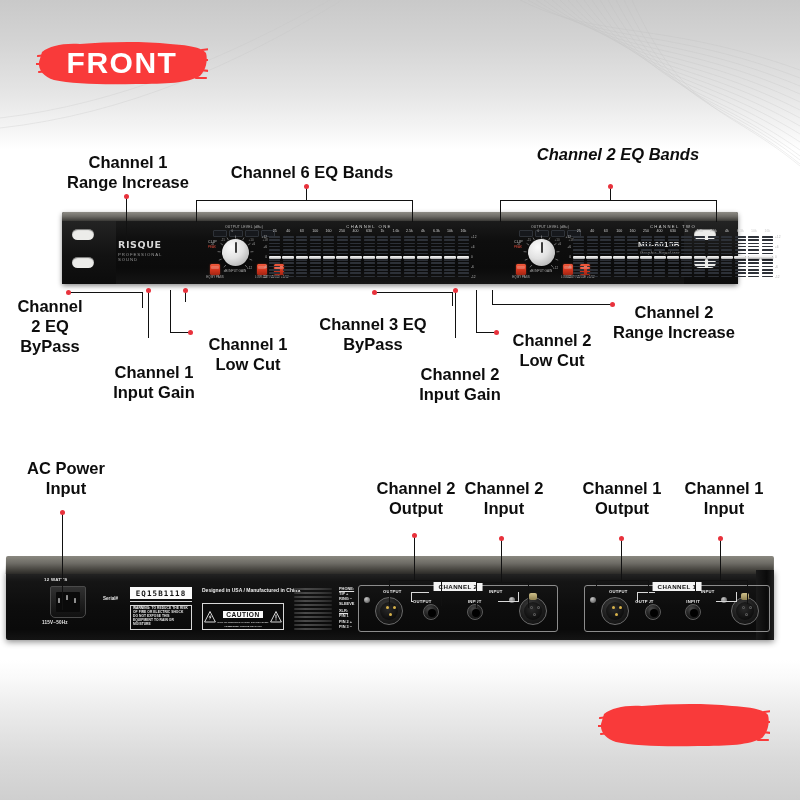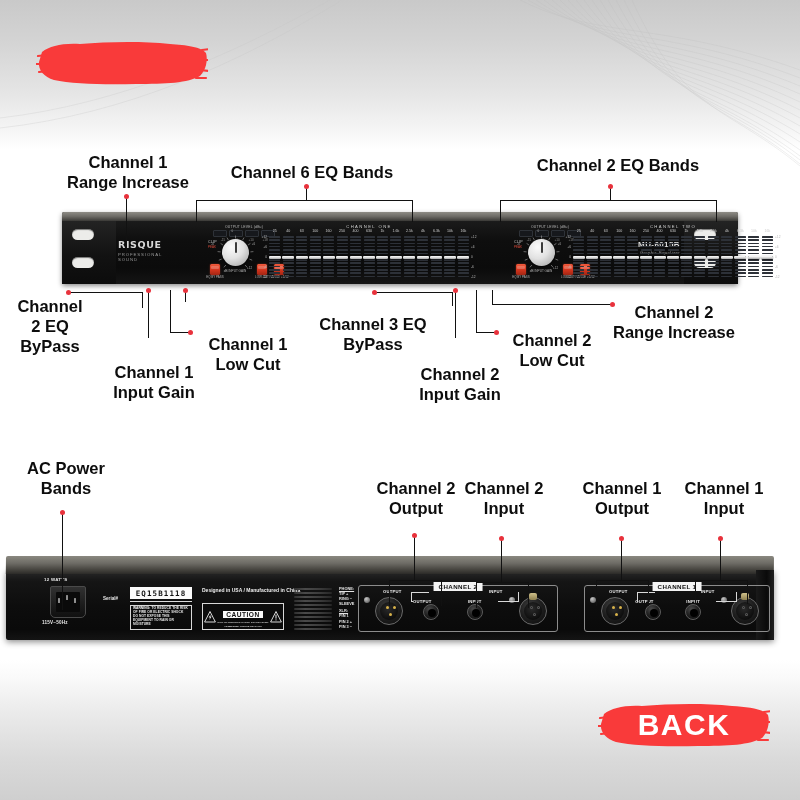--- a/index.html
+++ b/index.html
@@ -257,30 +257,30 @@
   </svg>
 </div>
 
 <div class="brush" id="brush-front">
   <svg class="brushbg" viewBox="0 0 172 46" preserveAspectRatio="none">
     <path d="M6,12 C14,6 26,3 44,4 C70,2 104,1 134,4 C150,5 166,7 170,13
              C172,20 170,30 164,36 C152,43 130,44 100,44 C70,45 36,44 18,40
              C8,37 2,30 3,22 Z" fill="#f93a3a"></path>
     <path d="M2,16 L10,15 M0,24 L9,24 M3,32 L12,31 M166,10 L174,9 M168,20 L176,20 M164,30 L173,31 M160,38 L170,38" stroke="#f93a3a" stroke-width="2.2" fill="none" stroke-linecap="round"></path>
   </svg>
+  <span class="lbl">FRONT</span>
 </div>
 
 <div class="brush" id="brush-back">
   <svg class="brushbg" viewBox="0 0 172 46" preserveAspectRatio="none">
     <path d="M6,12 C14,6 26,3 44,4 C70,2 104,1 134,4 C150,5 166,7 170,13
              C172,20 170,30 164,36 C152,43 130,44 100,44 C70,45 36,44 18,40
              C8,37 2,30 3,22 Z" fill="#f93a3a"></path>
     <path d="M2,16 L10,15 M0,24 L9,24 M3,32 L12,31 M166,10 L174,9 M168,20 L176,20 M164,30 L173,31 M160,38 L170,38" stroke="#f93a3a" stroke-width="2.2" fill="none" stroke-linecap="round"></path>
   </svg>
-  <span class="lbl">BACK</span>
 </div>
 
 <div id="front-unit">
   <div class="chassis"></div>
   <div class="top-bevel"></div>
 
   <div class="ear" id="ear-l">
     <div class="hole h1"></div>
     <div class="hole h2"></div>
   </div>
@@ -1028,21 +1028,21 @@
           <div style="top: 40px;">-12</div>
         </div>
       </div>
     </div>
 </div>
 
 <div id="front-annos">
     <div class="anno ctr" style="left: 58px; top: 152px; width: 140px;">Channel 1
 Range Increase</div>
     <div class="anno ctr" style="left: 222px; top: 162px; width: 180px;">Channel 6 EQ Bands</div>
-    <div class="anno ctr" style="left: 528px; top: 155px; width: 180px;">Channel 2 EQ Bands</div>
+    <div class="anno ctr" style="left: 528px; top: 144px; width: 180px; font-style: italic;">Channel 2 EQ Bands</div>
     <div class="anno ctr" style="left: 8px; top: 296px; width: 84px;">Channel
 2 EQ
 ByPass</div>
     <div class="anno ctr" style="left: 98px; top: 362px; width: 112px;">Channel 1
 Input Gain</div>
     <div class="anno ctr" style="left: 196px; top: 334px; width: 104px;">Channel 1
 Low Cut</div>
     <div class="anno ctr" style="left: 312px; top: 314px; width: 122px;">Channel 3 EQ
 ByPass</div>
     <div class="anno ctr" style="left: 404px; top: 364px; width: 112px;">Channel 2
@@ -1247,21 +1247,21 @@
         <div class="conn-line" style="left: 52px; top: 15px; height: 1px;"></div>
         <div class="conn-line" style="left: 131.37px; top: 15px; width: 20px; height: 1px;"></div>
         <div class="conn-line" style="left: 151.37px; top: 6px; width: 1px; height: 10px;"></div>
         <div class="conn-line" style="left: 151.37px; top: 6px; height: 1px;"></div>
       </div>
     </div>
 </div>
 
 <div id="back-annos">
     <div class="anno ctr" style="left: 8px; top: 458px; width: 116px;">AC Power
-Bands</div>
+Input</div>
     <div class="anno ctr" style="left: 368px; top: 478px; width: 96px;">Channel 2
 Output</div>
     <div class="anno ctr" style="left: 456px; top: 478px; width: 96px;">Channel 2
 Input</div>
     <div class="anno ctr" style="left: 574px; top: 478px; width: 96px;">Channel 1
 Output</div>
     <div class="anno ctr" style="left: 676px; top: 478px; width: 96px;">Channel 1
 Input</div>
     <div class="lead" style="left: 0px; top: 0px; width: 800px; height: 800px;">
       <div class="seg" style="left: 62px; top: 512px; width: 1px; height: 98px;"></div>

